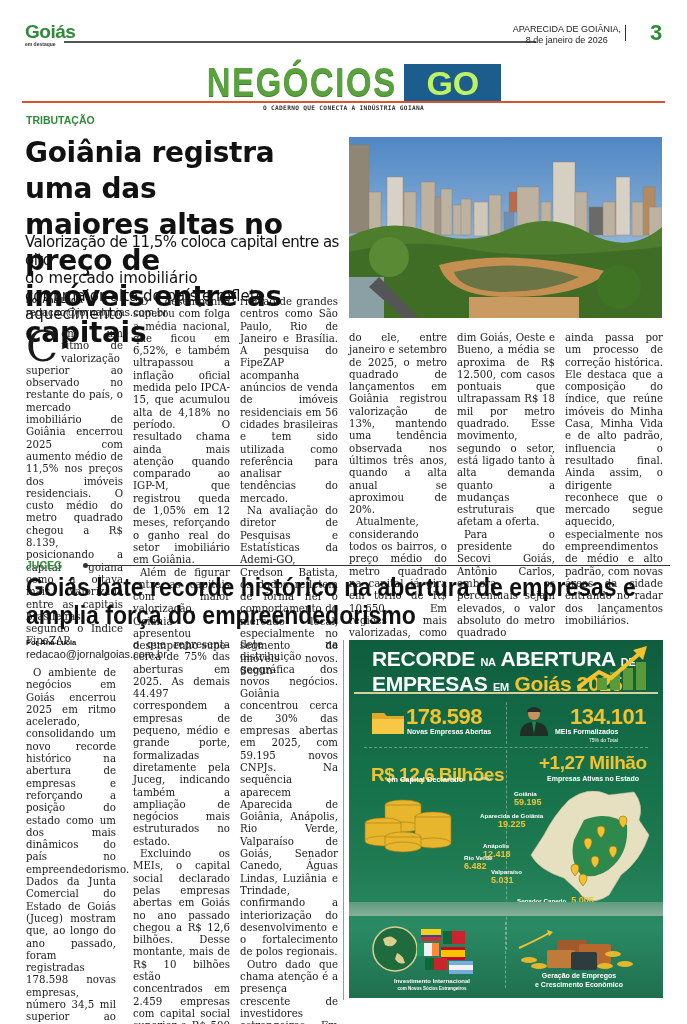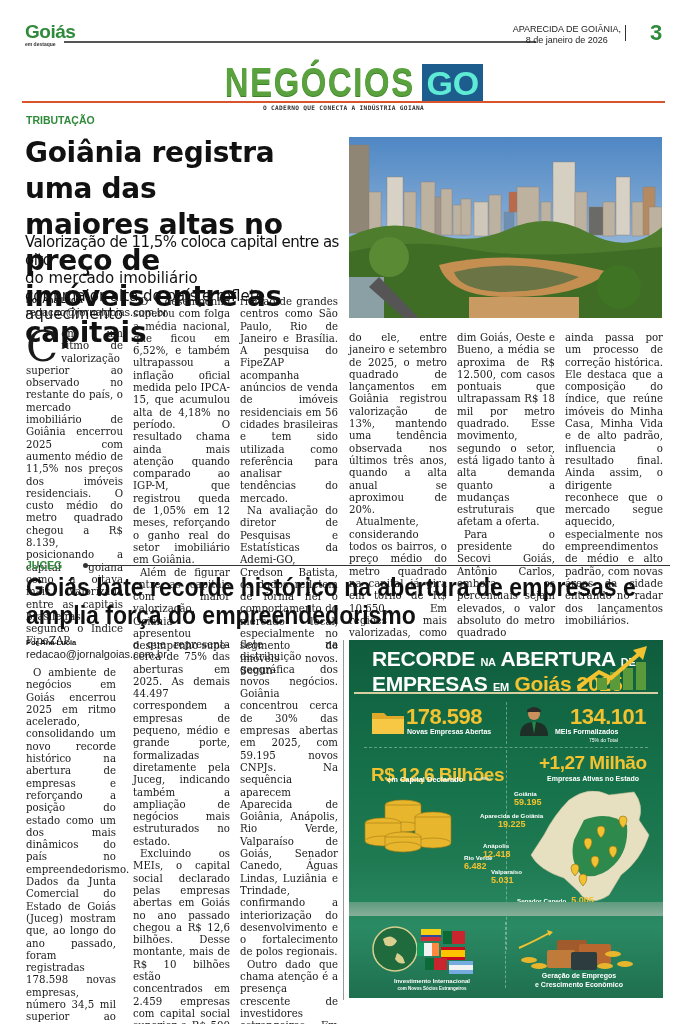--- a/index.html
+++ b/index.html
@@ -9,21 +9,21 @@
   
   #logo{left:25px;top:22px;width:60px;height:30px}
   #logo .word{font-family:"Liberation Sans",sans-serif;font-weight:700;font-size:19px;color:#2f8a3a;letter-spacing:-0.5px;line-height:19px}
   #logo .sub{font-family:"Liberation Sans",sans-serif;font-size:5px;color:#333;font-weight:700}
   #topline{left:64px;top:41px;width:472px;height:1.5px;background:#555}
   #dateline{right:66px;top:24px;text-align:center;font-family:"Liberation Sans",sans-serif;font-size:9px;line-height:10.5px;color:#222}
   #pagesep{left:625px;top:25px;width:1px;height:16px;background:#333}
   #pagenum{left:650px;top:20px;font-family:"Liberation Sans",sans-serif;font-weight:700;font-size:22px;color:#2f8a3a}
   #section{left:0;top:60px;width:687px;text-align:center}
   #section .neg{font-family:"Liberation Sans",sans-serif;font-weight:700;font-size:40px;color:#5aa23e;letter-spacing:2px;transform:scaleX(0.82);display:inline-block;vertical-align:middle;text-shadow:0 1px 0 #3e7f2b}
-  #section .go{display:inline-block;vertical-align:middle;background:#1c5d8e;color:#5eead4;font-family:"Liberation Sans",sans-serif;font-weight:700;font-size:34px;padding:0 4px;line-height:38px;margin-left:-18px}
+  #section .go{display:inline-block;vertical-align:middle;background:#1c5d8e;color:#bef264;font-family:"Liberation Sans",sans-serif;font-weight:700;font-size:34px;padding:0 22px;line-height:38px;margin-left:-18px}
   #redline{left:22px;top:101px;width:643px;height:2px;background:#d9532c}
   #tagline{left:0;top:104px;width:687px;text-align:center;font-family:"DejaVu Sans Mono",monospace;font-weight:700;font-size:6.2px;color:#333;letter-spacing:0.3px}
   .kicker{font-family:"Liberation Sans",sans-serif;font-weight:700;font-size:10.5px;color:#2f8a3a}
   .head1{font-family:"DejaVu Sans",sans-serif;font-weight:700;font-size:28px;line-height:36px;color:#111;letter-spacing:-0.3px}
   .deck{font-family:"DejaVu Sans",sans-serif;font-size:15px;line-height:18px;color:#111}
   .by{font-family:"Liberation Sans",sans-serif;font-weight:700;font-size:8.5px;color:#111}
   .mail{font-family:"Liberation Sans",sans-serif;font-size:11px;color:#222}
   .col{font-size:10.2px;line-height:12.3px;text-align:justify;hyphens:manual;color:#1a1a1a}
   .col p{text-indent:7px}
   .col p.first{text-indent:0}

